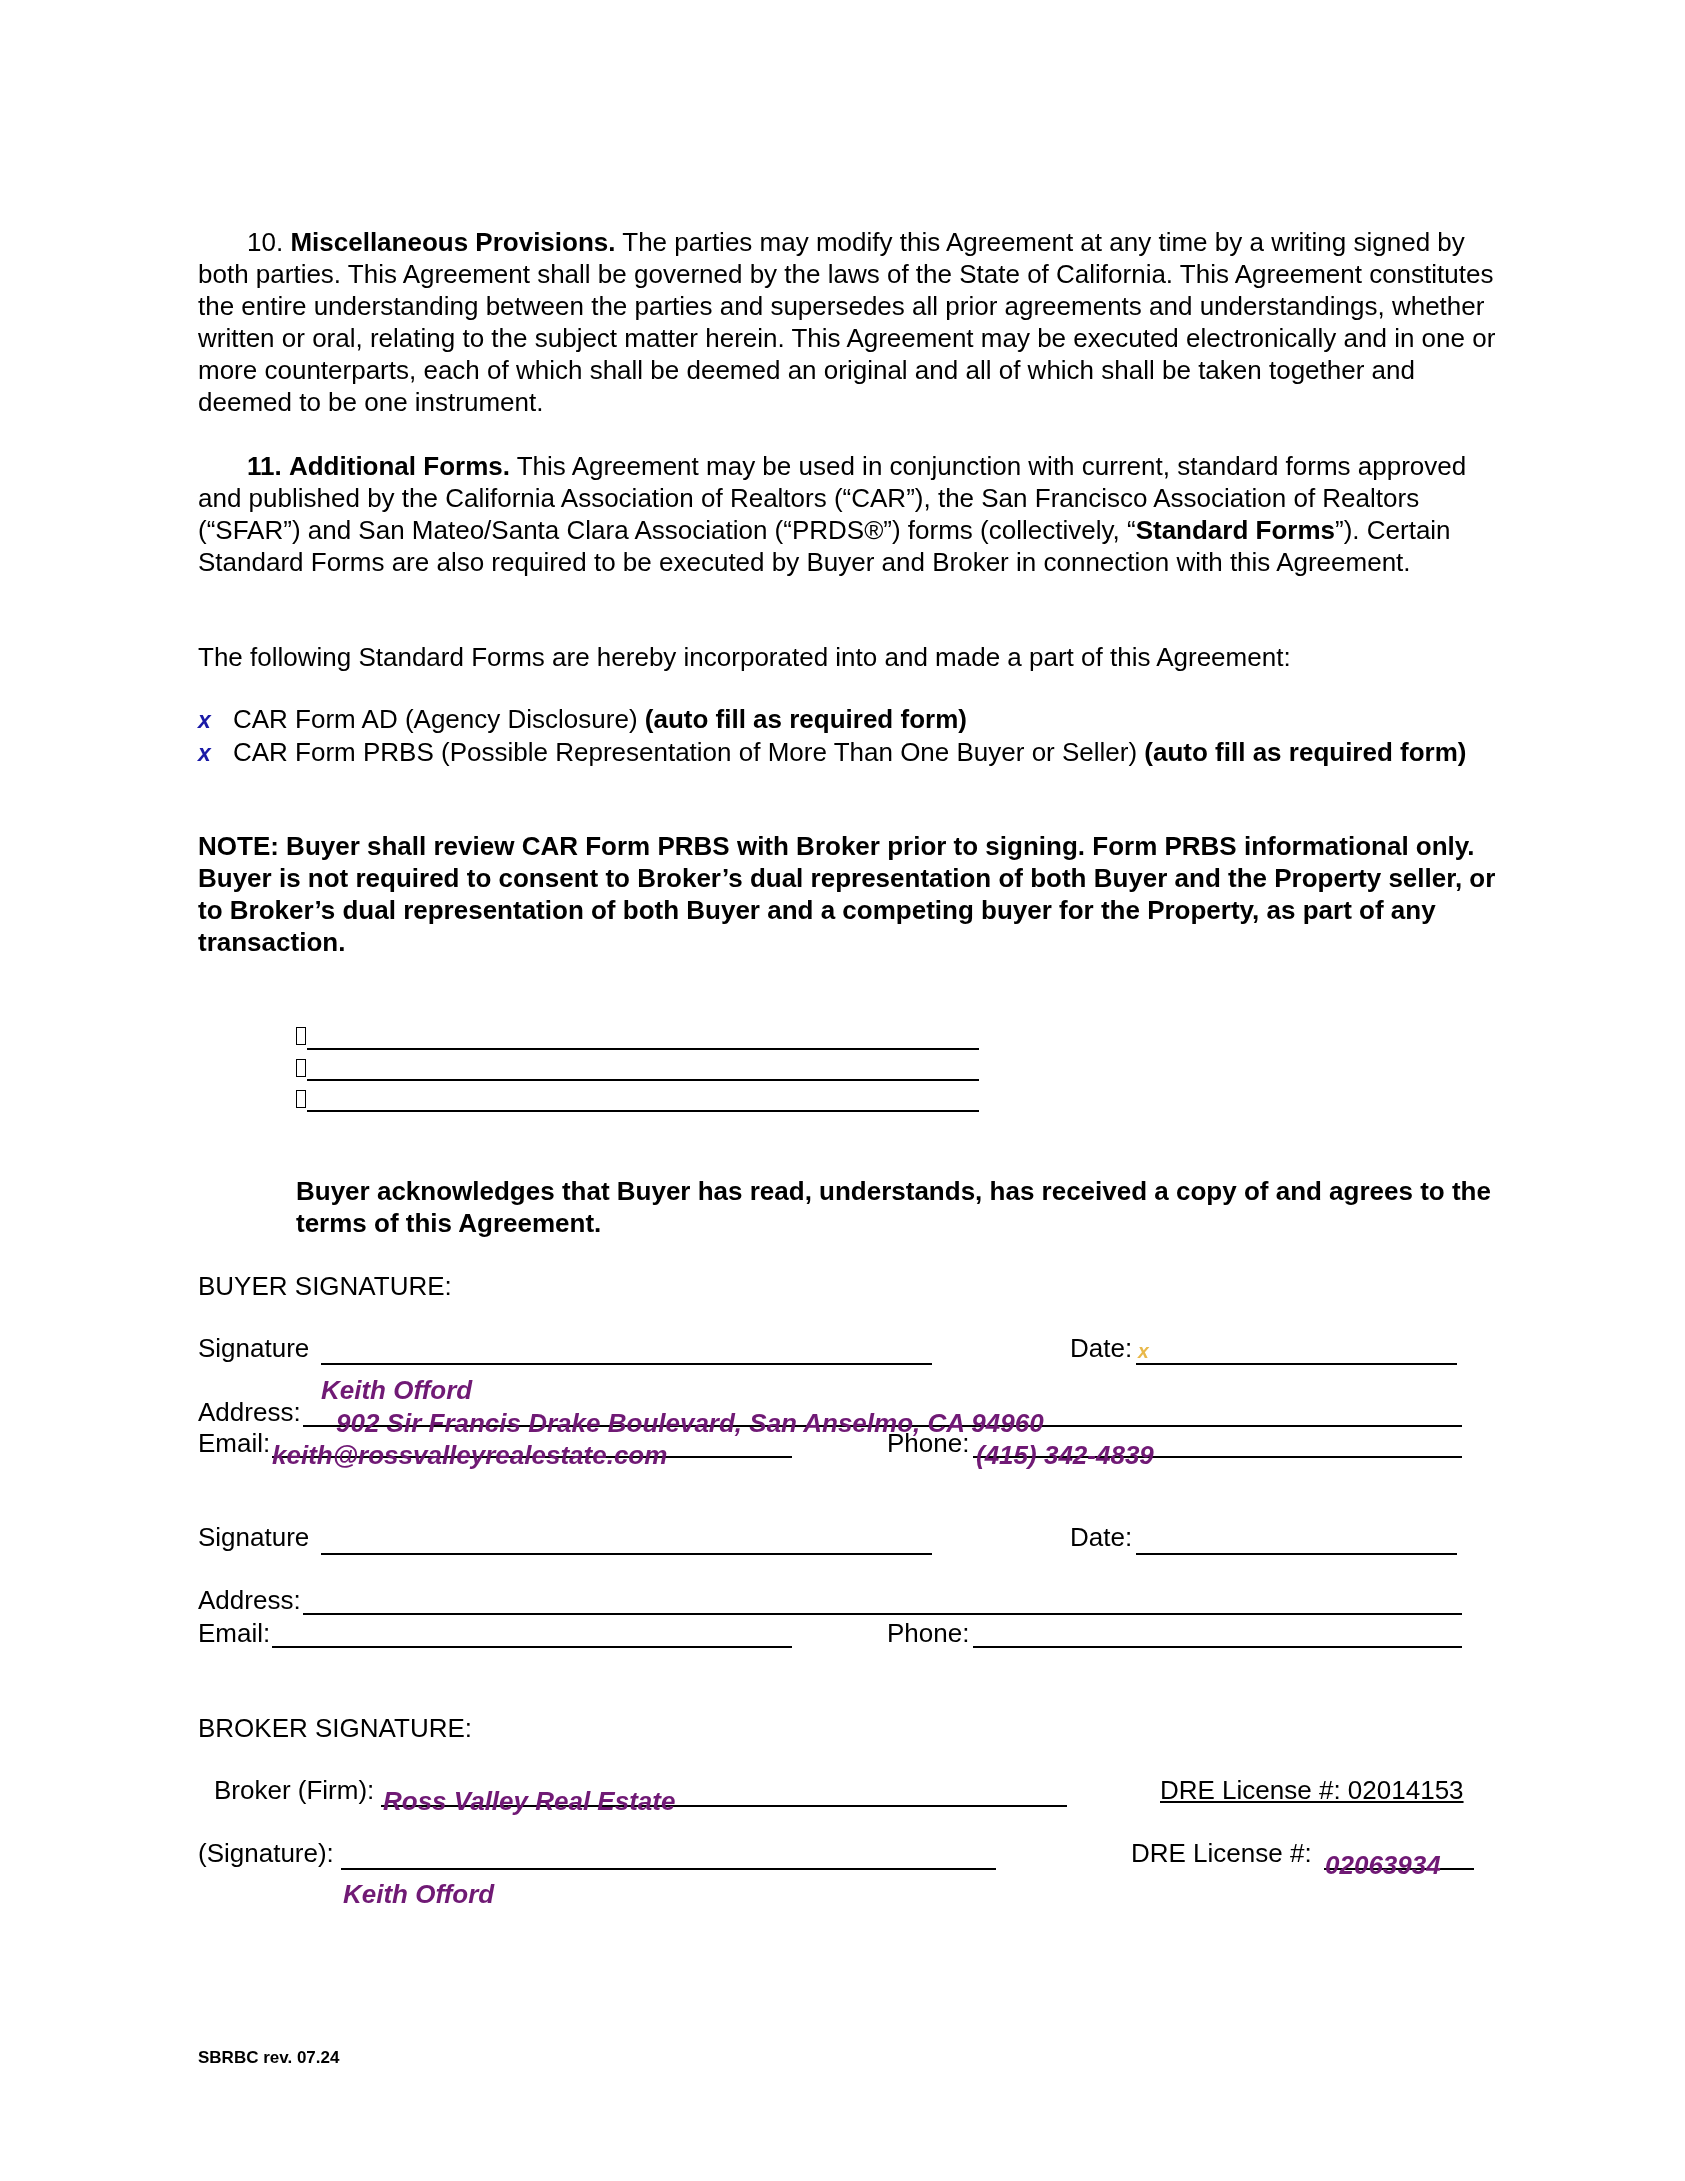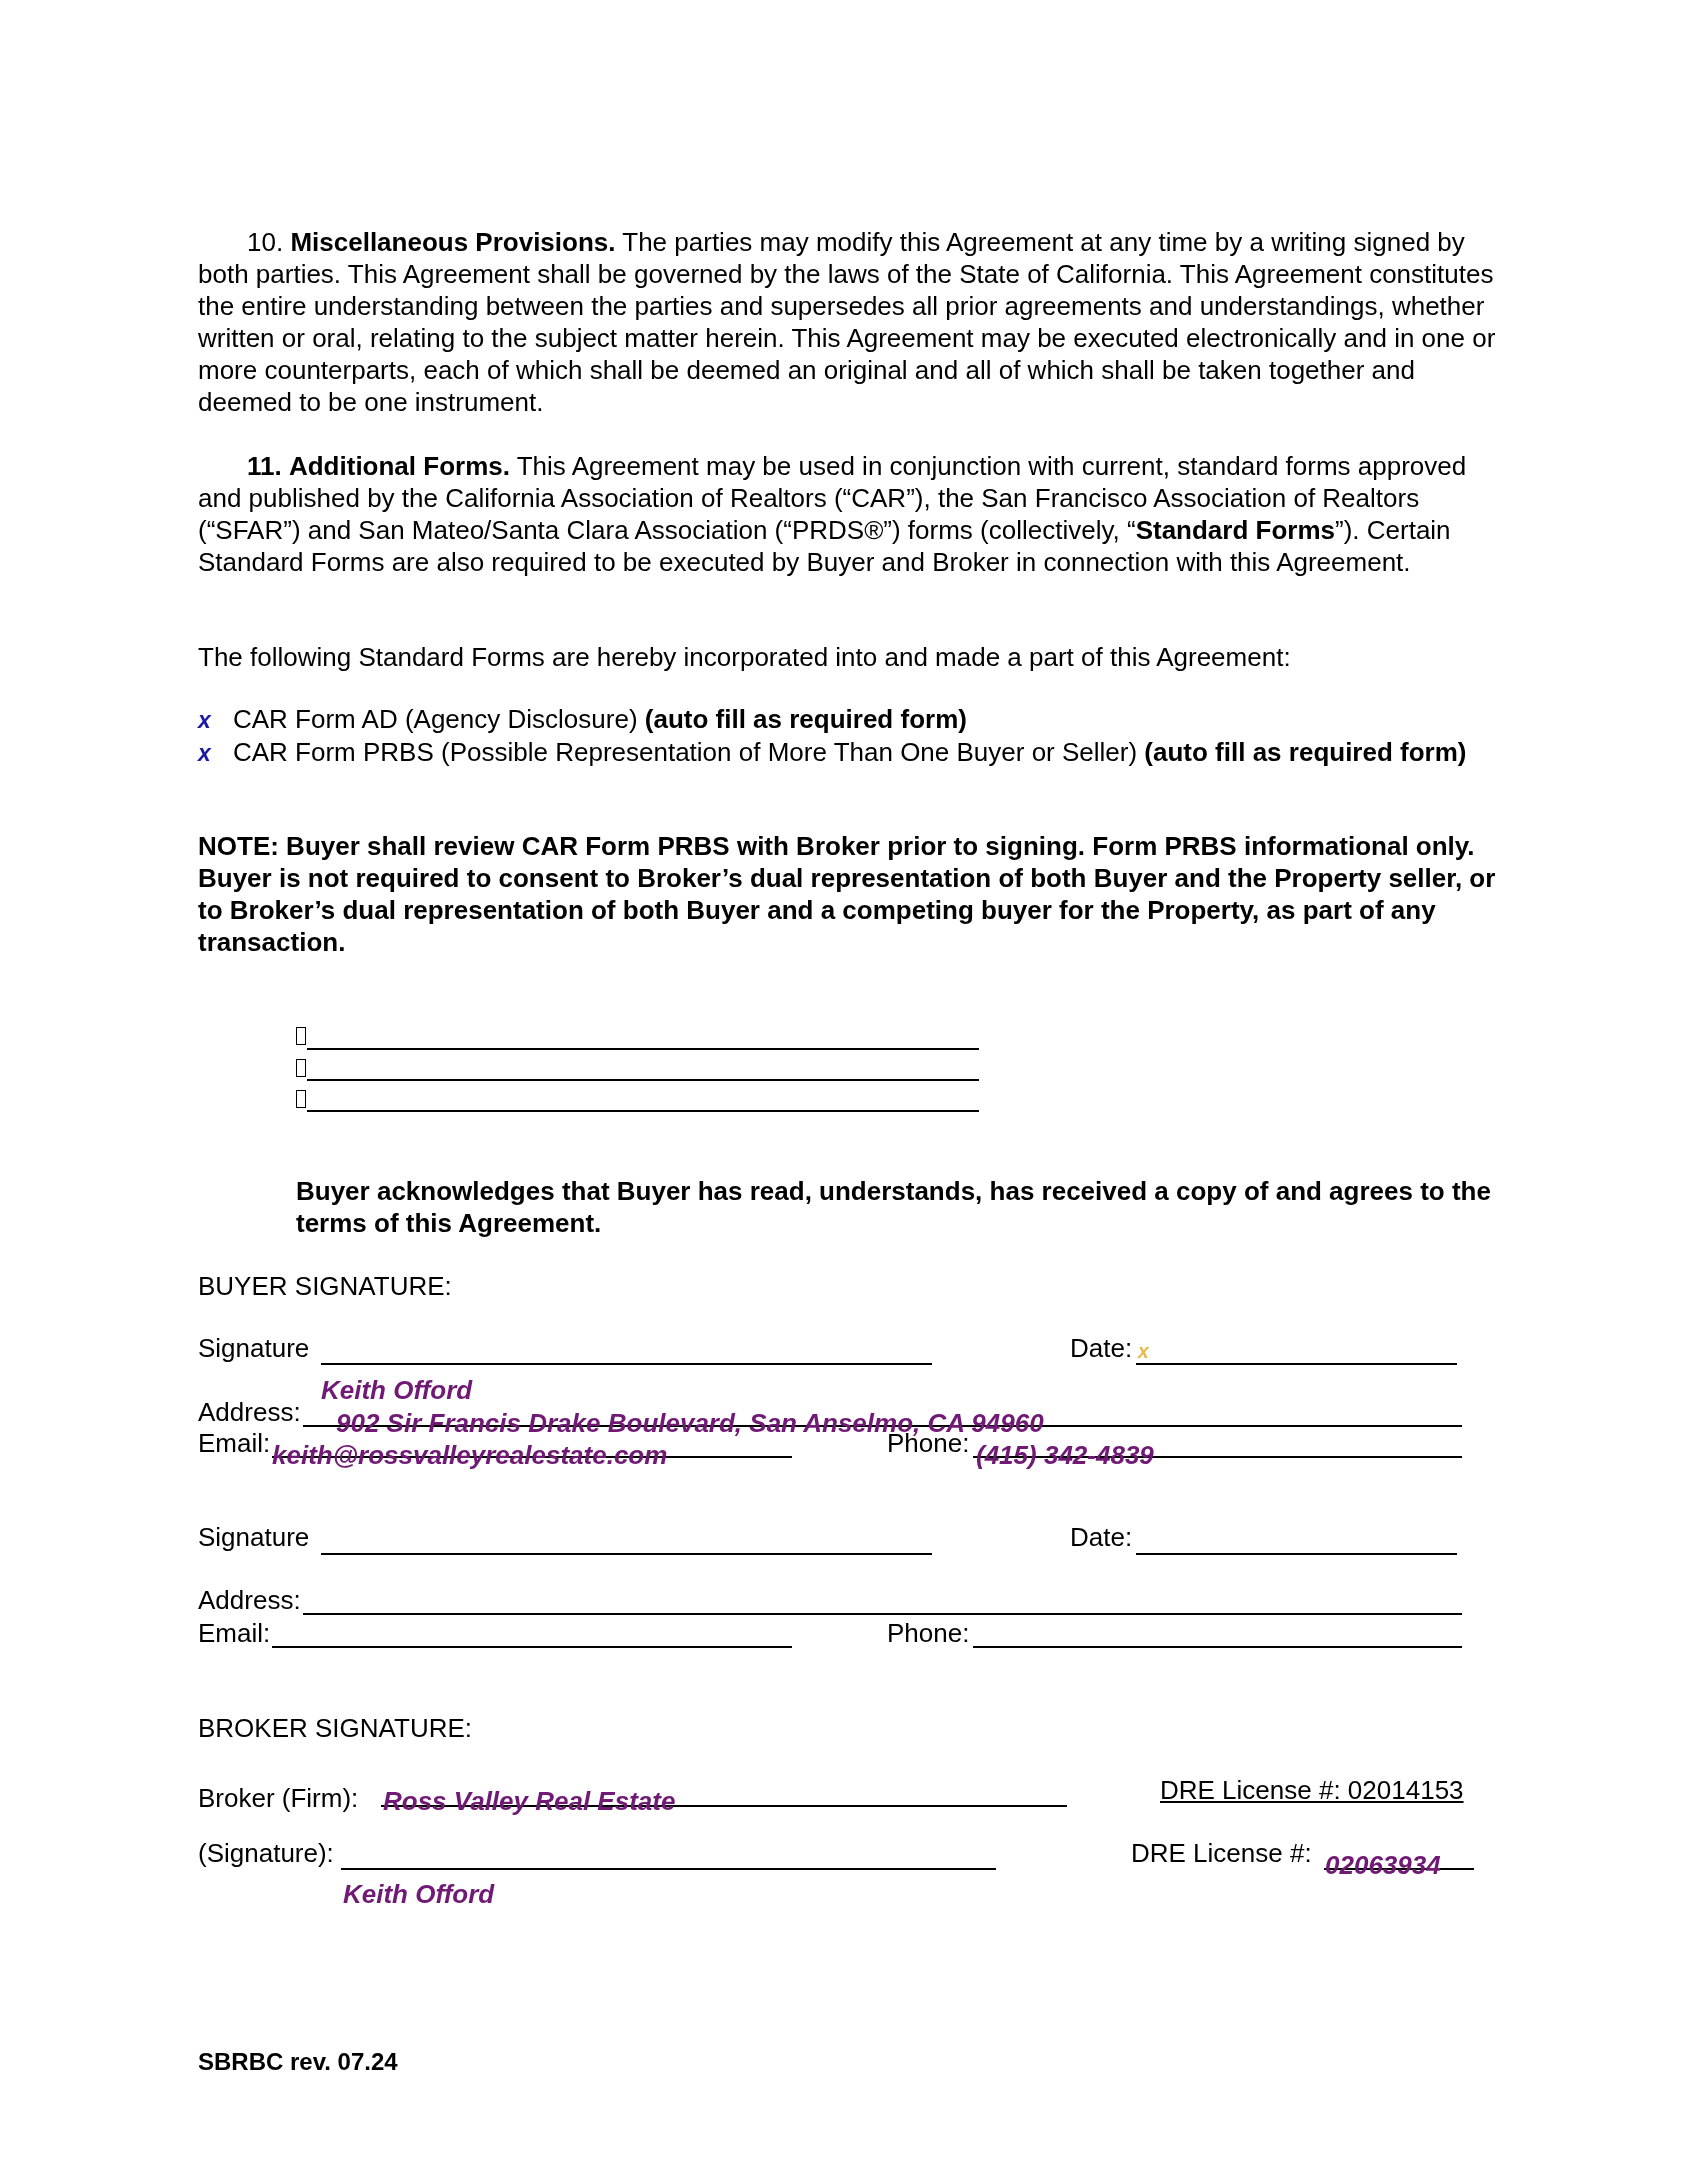--- a/index.html
+++ b/index.html
@@ -86,29 +86,29 @@
   <div class="line" style="left:303px; top:1613px; width:1159px;"></div>
 
   <div class="abs" style="left:198px; top:1618px;">Email:</div>
   <div class="line" style="left:272px; top:1646px; width:520px;"></div>
 
   <div class="abs" style="left:887px; top:1618px;">Phone:</div>
   <div class="line" style="left:973px; top:1646px; width:489px;"></div>
 
   <div class="abs" style="left:198px; top:1713px;">BROKER SIGNATURE:</div>
 
-  <div class="abs" style="left:198px; top:1775px;margin-top:8px;">Broker (Firm):</div>
+  <div class="abs" style="left:214px; top:1775px;">Broker (Firm):</div>
   <div class="line" style="left:381px; top:1805px; width:686px;"></div>
   <div class="abs fill" style="left:383px; top:1786px;">Ross Valley Real Estate</div>
   <div class="abs" style="left:1160px; top:1775px;text-decoration:underline;">DRE License #: 02014153</div>
 
   <div class="abs" style="left:198px; top:1838px;">(Signature):</div>
   <div class="line" style="left:341px; top:1868px; width:655px;"></div>
   <div class="abs" style="left:1131px; top:1838px;">DRE License #:</div>
   <div class="line" style="left:1324px; top:1868px; width:150px;"></div>
   <div class="abs fill" style="left:1325px; top:1850px;">02063934</div>
 
   <div class="abs fill" style="left:343px; top:1879px;">Keith Offord</div>
 
-  <div class="abs" style="left:198px; top:2048px; font-size:24px; font-weight:bold;">SBRBC rev. 07.24</div>
+  <div class="abs" style="left:198px; top:2048px; font-size:17px; font-weight:bold;">SBRBC rev. 07.24</div>
 
 </div>
 
 
 </body></html>

